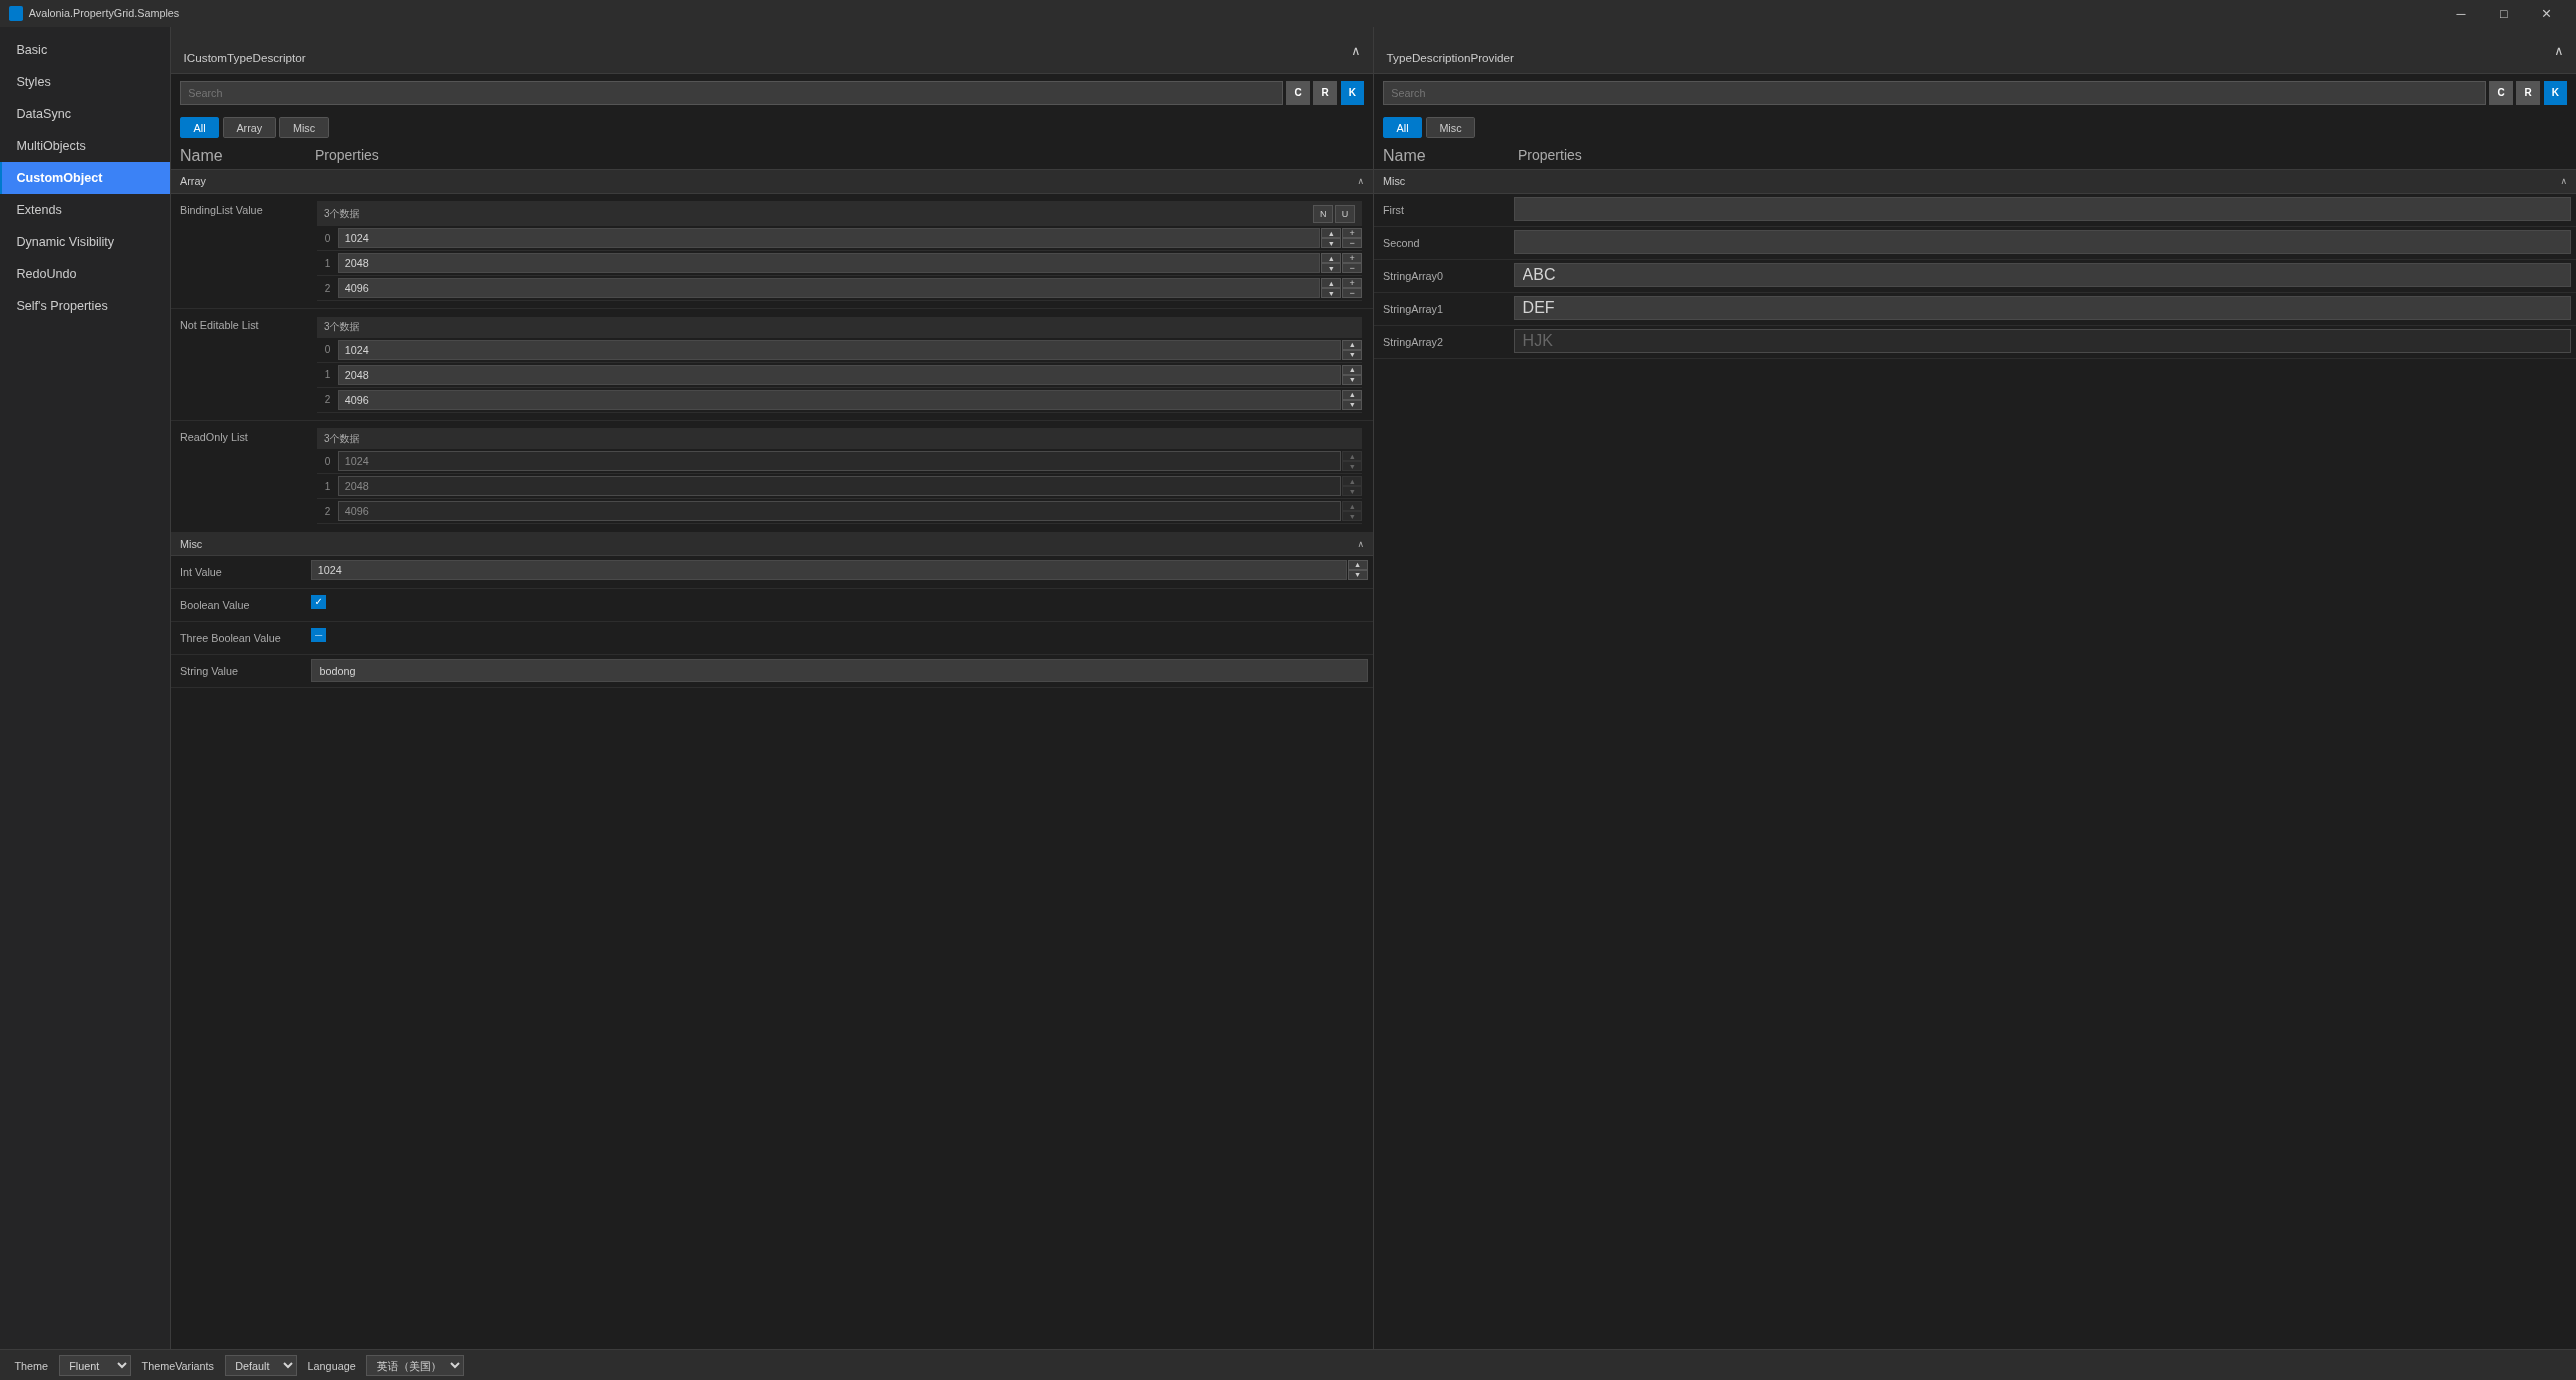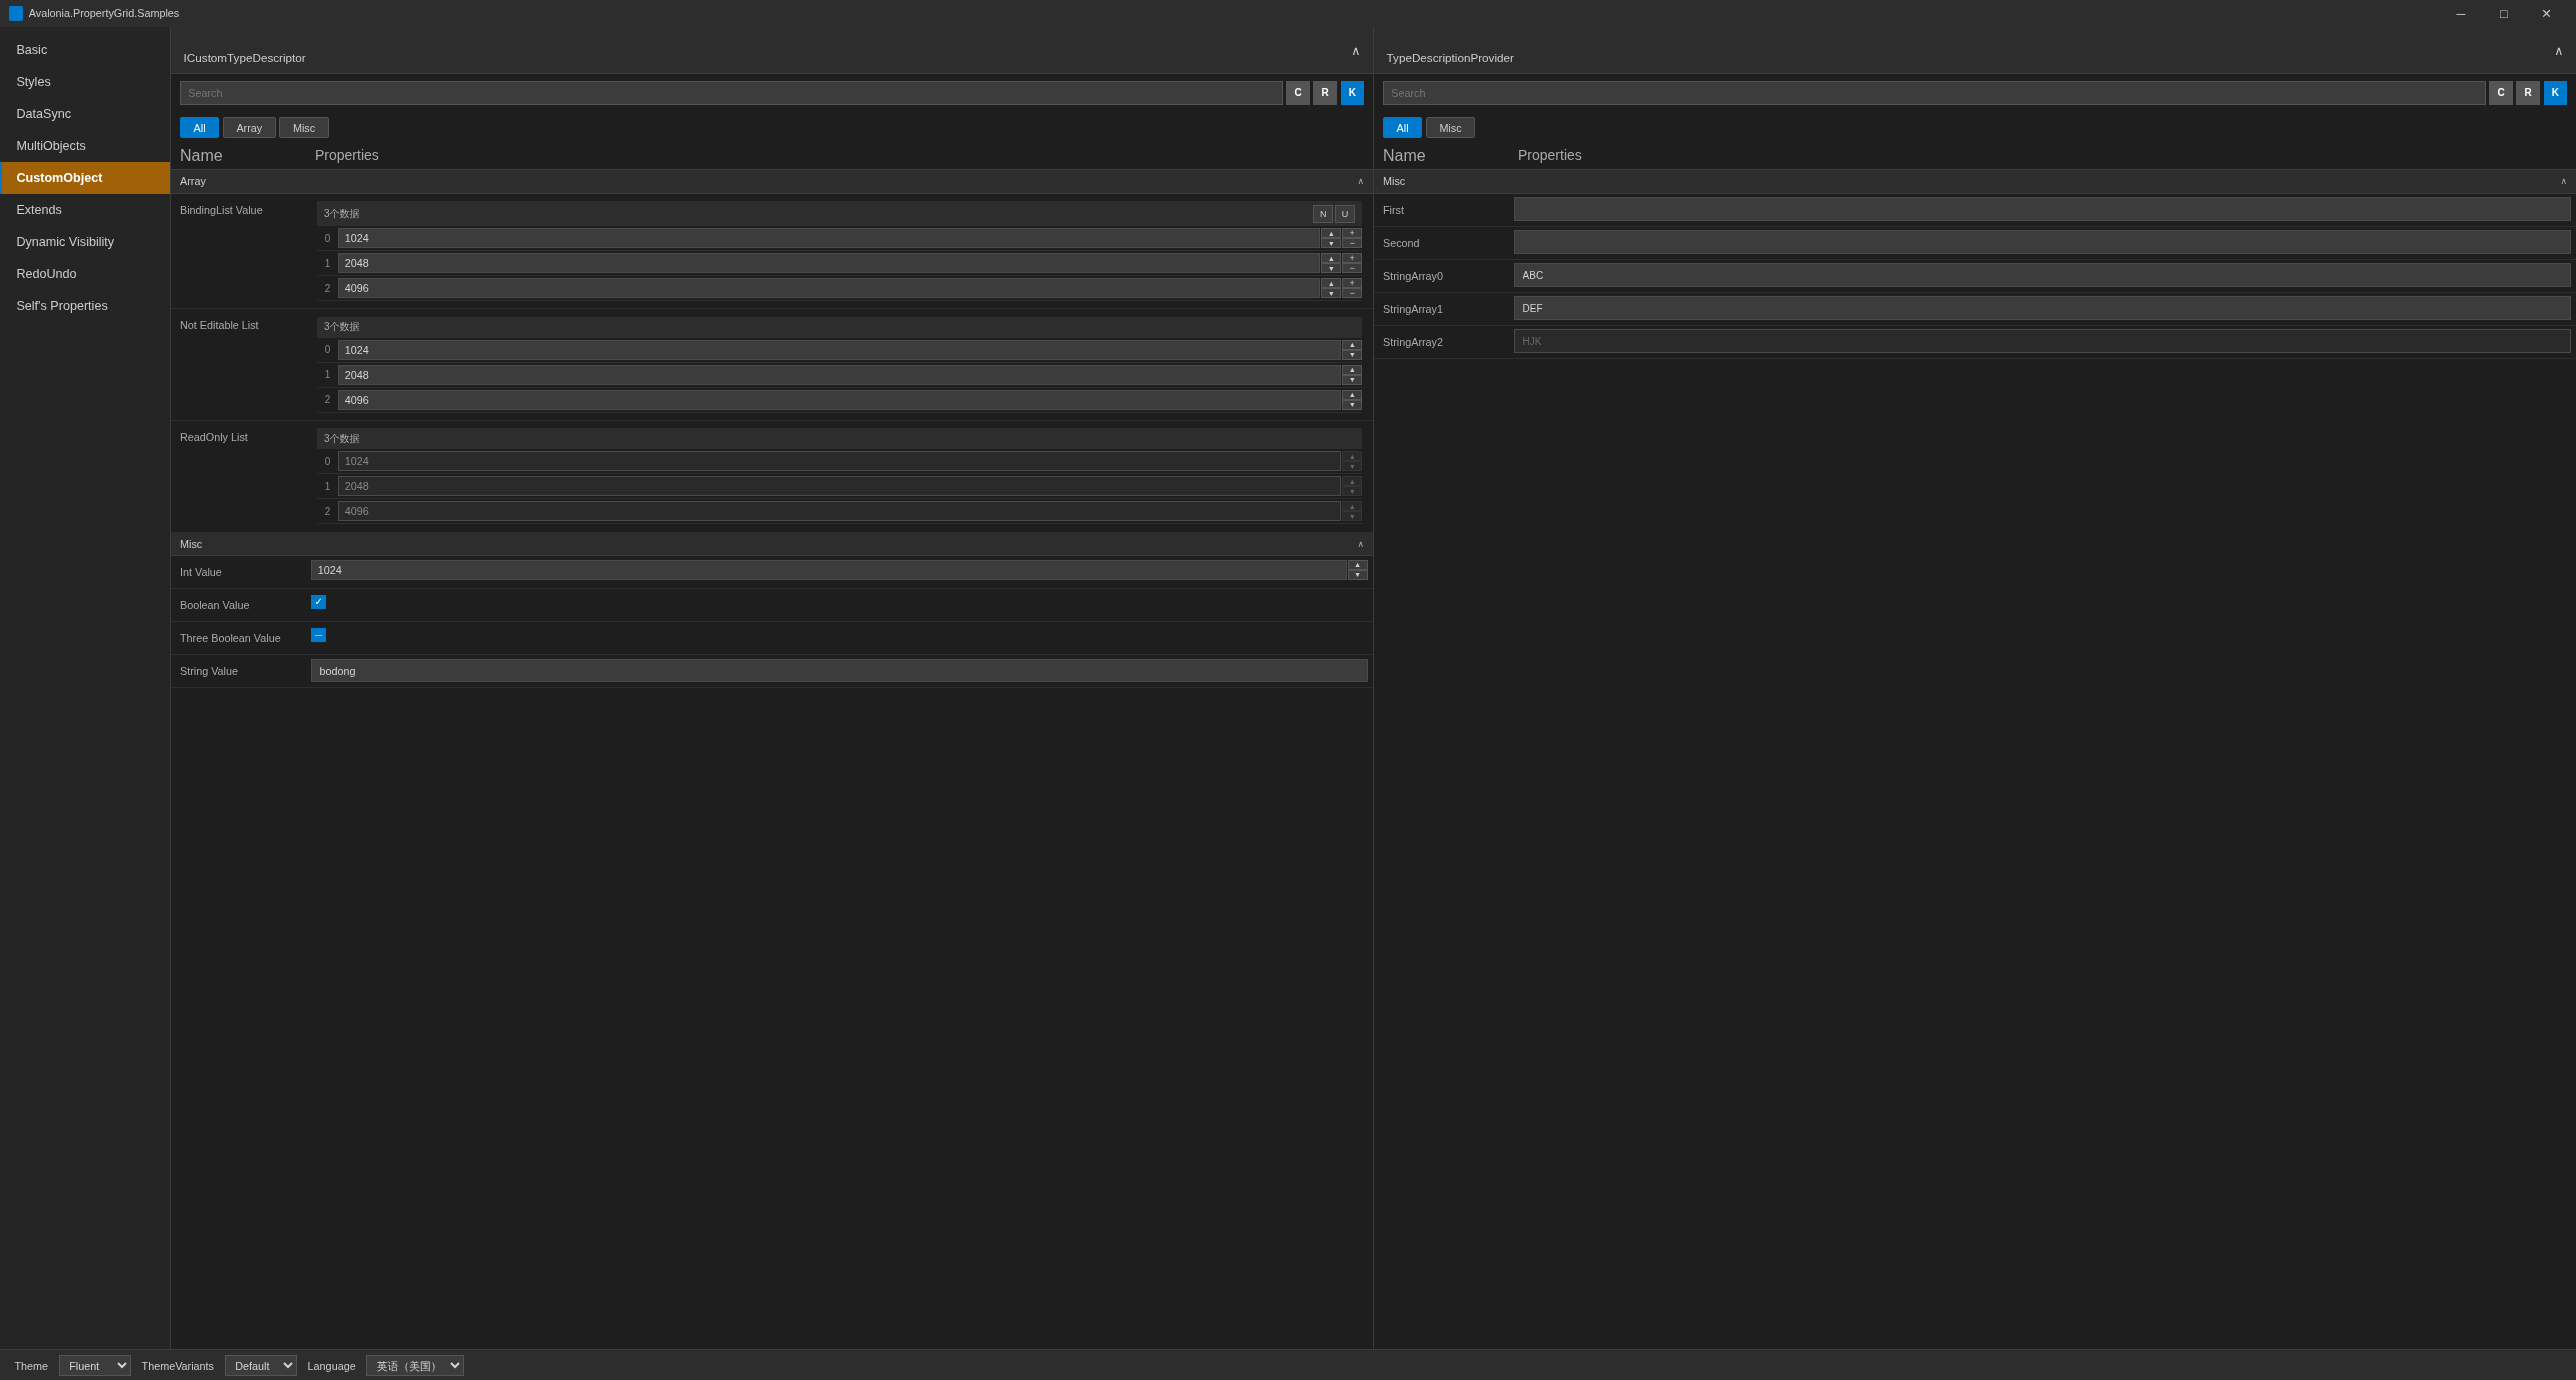--- a/index.html
+++ b/index.html
@@ -71,21 +71,21 @@
     .sidebar-item {
       padding: 9px 14.4px;
       cursor: pointer;
       font-size: 12.6px;
       color: #ccc;
       border-left: 2.7px solid transparent;
     }
     .sidebar-item.active {
       color: #fff;
       border-left: 2.7px solid #007acc;
-      background: #a16207;
+      background: #3b82f6;
       font-weight: 600;
     }
 
     
     .content-area {
       flex: 1;
       display: flex;
       gap: 0;
       overflow: hidden;
     }
@@ -378,21 +378,21 @@
       background: #1e1e1e;
     }
 
     
     .str-input {
       width: 100%;
       background: #3c3c3c;
       border: 0.9px solid #4a4a4a;
       color: #d4d4d4;
       padding: 3.6px 7.2px;
-      font-size: 10px;
+      font-size: 16px;
       height: 23.5px;
       outline: none;
     }
     .str-input.disabled {
       background: #2a2a2a;
       color: #666;
     }
     .str-input.empty {
       background: #3c3c3c;
       color: transparent;

